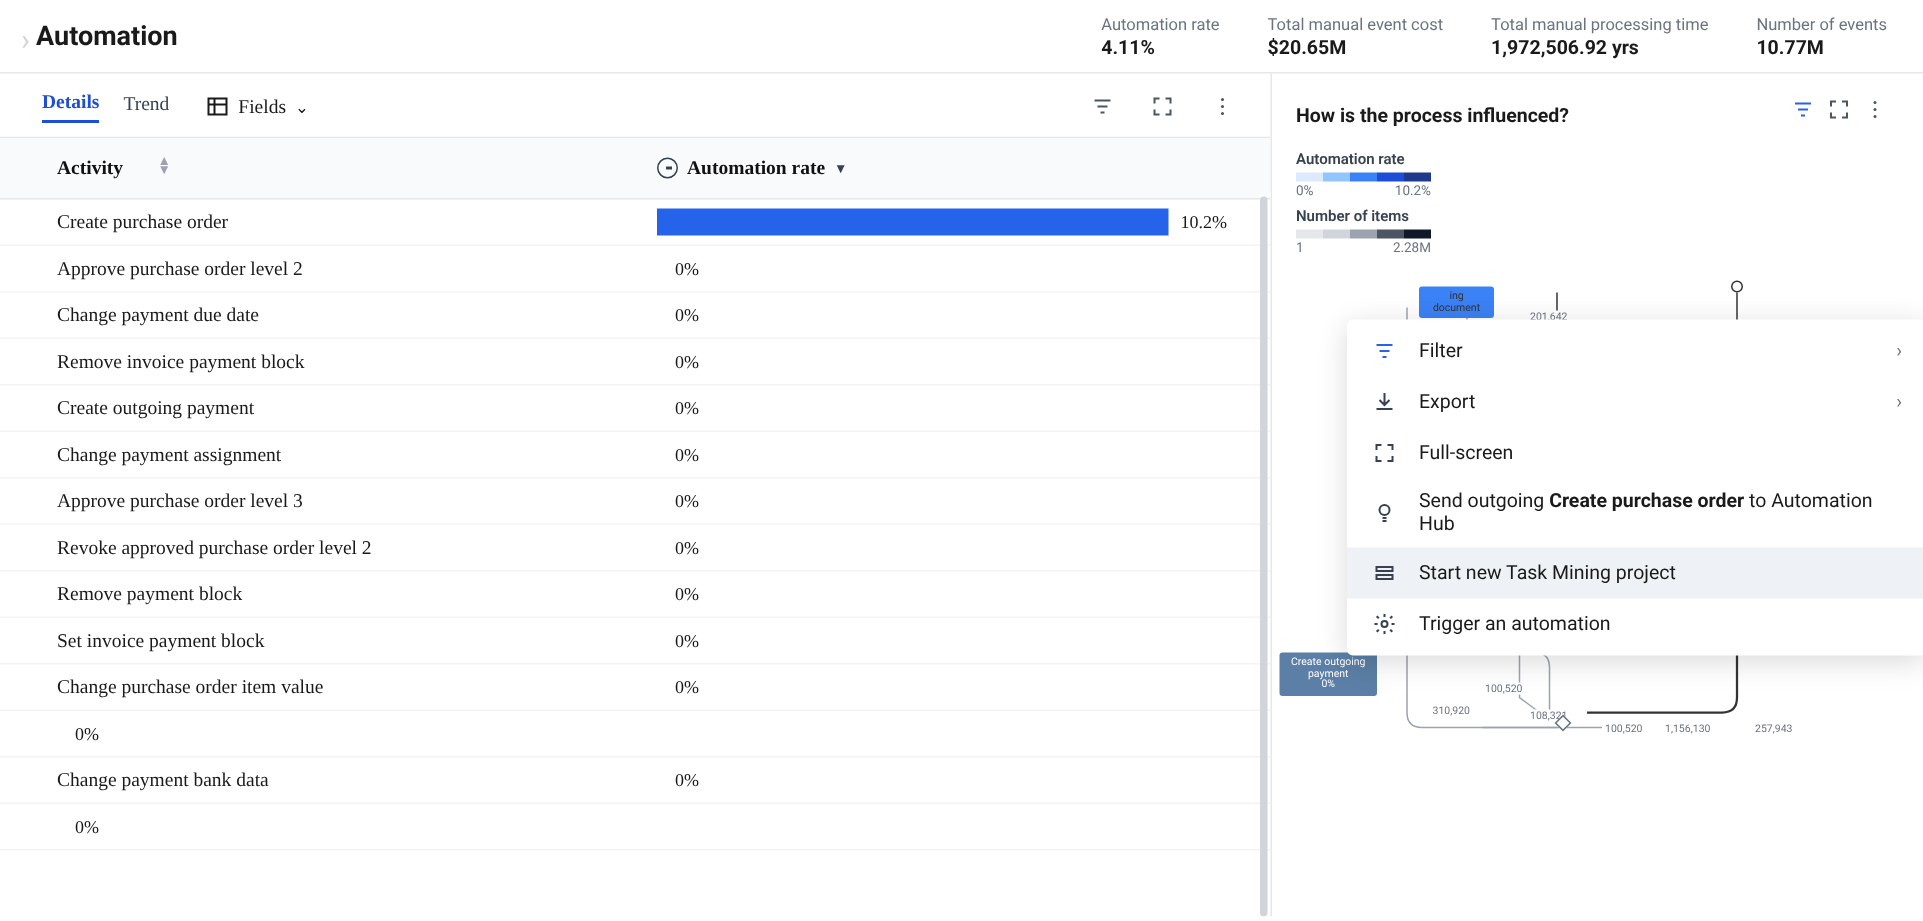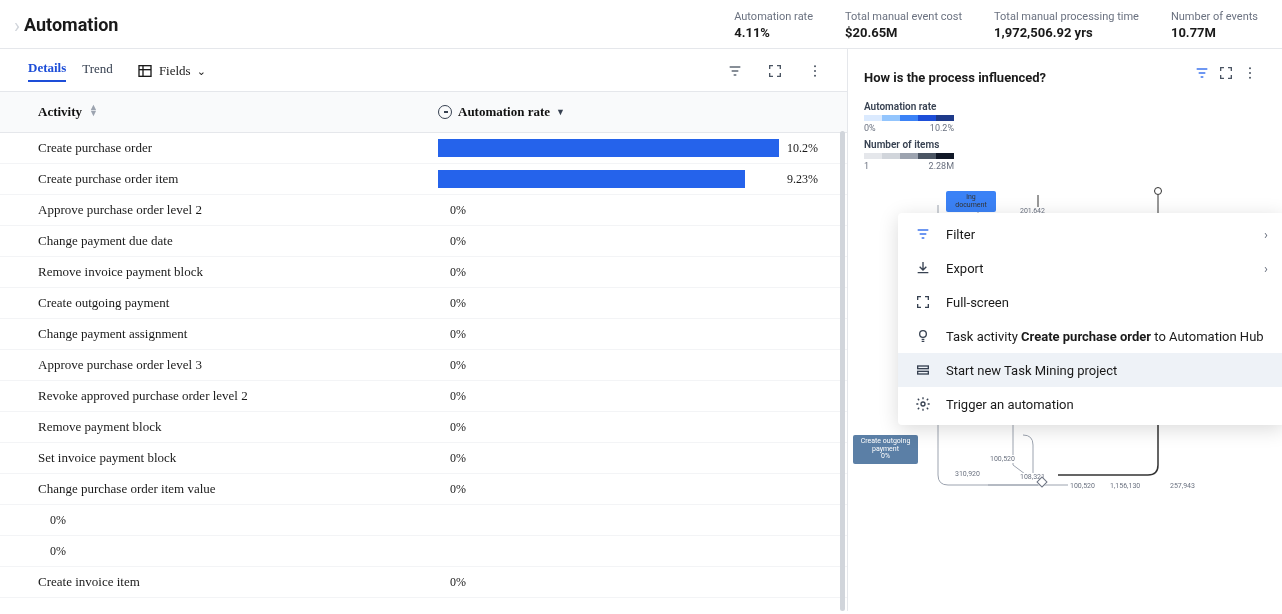--- a/index.html
+++ b/index.html
@@ -14,21 +14,21 @@
 .left { width: 848px; border-right: 1px solid #e5e7eb; display: flex; flex-direction: column; font-family: Liberation Serif, serif; }
 .right { flex: 1; position: relative; }
 .toolbar { display: flex; align-items: center; padding: 10px 20px 8px 28px; gap: 16px; }
 .tab { font-size: 13px; color: #374151; cursor: pointer; padding-bottom: 4px; }
 .tab.active { color: #1d4ed8; font-weight: 600; border-bottom: 2px solid #1d4ed8; }
 .fields-btn { display: flex; align-items: center; gap: 6px; font-size: 13px; cursor: pointer; margin-left: 8px; }
 .spacer { flex: 1; }
 .icon-btn { width: 24px; height: 24px; display:flex; align-items:center; justify-content:center; cursor:pointer; color:#4b5563; }
 .table-wrap { flex:1; overflow-y:auto; position: relative; }
 .table-head { display:flex; background:#f9fafb; border-top:1px solid #e5e7eb; border-bottom:1px solid #e5e7eb; padding: 12px 20px 12px 38px; font-size: 13px; font-weight:600; color:#111; }
-.col-activity { flex: 0 0 400px; display:flex; gap:7px; }
+.col-activity { flex: 0 0 400px; display:flex; gap:23px; }
 .col-rate { flex:1; display:flex; align-items:center; gap:6px; }
 .row { display:flex; padding: 8px 20px 8px 38px; font-size: 13px; border-bottom:1px solid #f3f4f6; align-items:center; height: 31px; }
 .row .bar-cell { flex:1; display:flex; align-items:center; gap:8px; }
 .bar-bg { flex:1; height: 18px; position:relative; }
 .bar-fill { height:100%; background:#2563eb; }
 .rate-text { font-size:12px; min-width:40px; }
 .no-bar { padding-left: 12px; }
 .sort-arrows { font-size: 9px; color:#9ca3af; line-height:0.7; }
 .clock-icon { width:14px; height:14px; border:1.5px solid #374151; border-radius:50%; position:relative; }
 .clock-icon::after { content:''; position:absolute; width:4px; height:1.5px; background:#374151; top:5px; left:5px; }
@@ -131,29 +131,20 @@
           <div class="row">
             <div class="col-activity">Create purchase order</div>
             <div class="bar-cell">
               <div class="bar-bg">
                 <div class="bar-fill" style="width: 100%;"></div>
               </div>
               <span class="rate-text">10.2%</span>
             </div>
           </div>
           <div class="row">
-            <div class="col-activity">Create purchase order item</div>
-            <div class="bar-cell">
-              <div class="bar-bg">
-                <div class="bar-fill" style="width: 90%;"></div>
-              </div>
-              <span class="rate-text">9.23%</span>
-            </div>
-          </div>
-          <div class="row">
             <div class="col-activity">Approve purchase order level 2</div>
             <div class="bar-cell">
               <span class="rate-text no-bar">0%</span>
             </div>
           </div>
           <div class="row">
             <div class="col-activity">Change payment due date</div>
             <div class="bar-cell">
               <span class="rate-text no-bar">0%</span>
             </div>
@@ -205,26 +196,26 @@
             <div class="bar-cell">
               <span class="rate-text no-bar">0%</span>
             </div>
           </div>
           <div class="row">
             <div class="bar-cell">
               <span class="rate-text no-bar">0%</span>
             </div>
           </div>
           <div class="row">
-            <div class="bar-cell">
-              <span class="rate-text no-bar">0%</span>
-            </div>
-          </div>
-          <div class="row">
-            <div class="col-activity">Create invoice item</div>
+            <div class="col-activity">Change payment bank data</div>
+            <div class="bar-cell">
+              <span class="rate-text no-bar">0%</span>
+            </div>
+          </div>
+          <div class="row">
             <div class="bar-cell">
               <span class="rate-text no-bar">0%</span>
             </div>
           </div>
         </div>
       <div class="scrollbar-vis"></div>
     </div>
   </div>
 
   <div class="right">
@@ -335,21 +326,21 @@
           </span>
         <span>Full-screen</span>
       </div>
       <div class="menu-item">
         <span class="menu-icon">
             <svg class="svg-icon" viewBox="0 0 24 24" fill="none" stroke="currentColor" stroke-width="2">
               <circle cx="12" cy="9" r="5"></circle>
               <path d="M10 17h4M10 20h4"></path>
             </svg>
           </span>
-        <span><span>Task activity </span><b>Create purchase order</b><span> to Automation Hub</span></span>
+        <span><span>Send outgoing </span><b>Create purchase order</b><span> to Automation Hub</span></span>
       </div>
       <div class="menu-item highlighted">
         <span class="menu-icon">
             <svg class="svg-icon" viewBox="0 0 24 24" fill="none" stroke="currentColor" stroke-width="2">
               <rect x="4" y="6" width="16" height="4"></rect>
               <rect x="4" y="14" width="16" height="4"></rect>
             </svg>
           </span>
         <span>Start new Task Mining project</span>
       </div>

